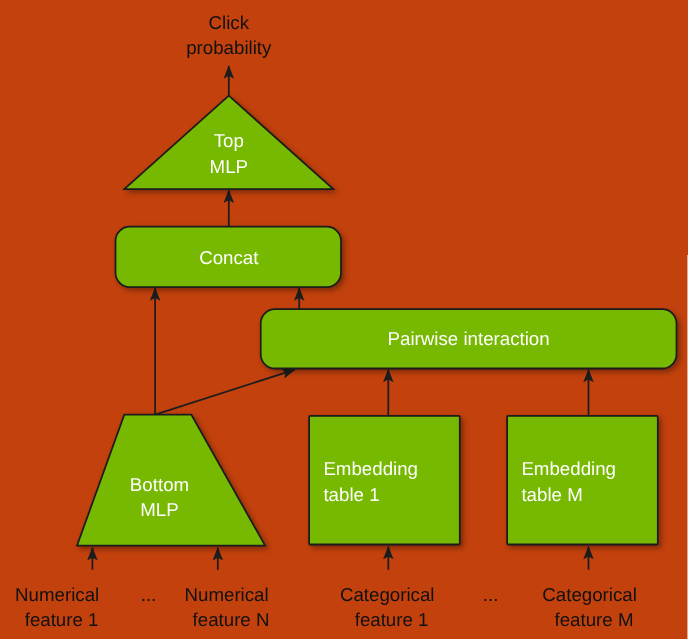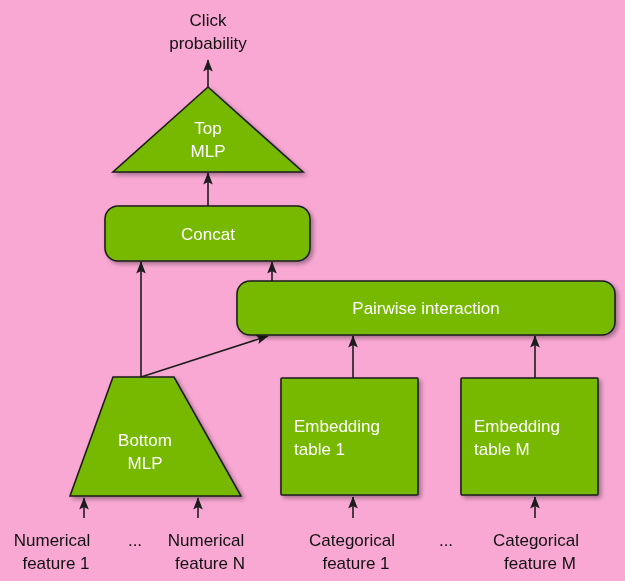--- a/index.html
+++ b/index.html
@@ -8,21 +8,21 @@
     background: #ffffff;
   }
   body {
     font-family: "Liberation Sans", sans-serif;
     -webkit-font-smoothing: antialiased;
   }
   #diagram-root {
     position: relative;
     width: 625px;
     height: 581px;
-    background: #f9a8d4;
+    background: #c2410c;
     overflow: hidden;
   }
   #diagram-svg {
     position: absolute;
     top: 0;
     left: 0;
     width: 625px;
     height: 581px;
   }
   .node-label {

